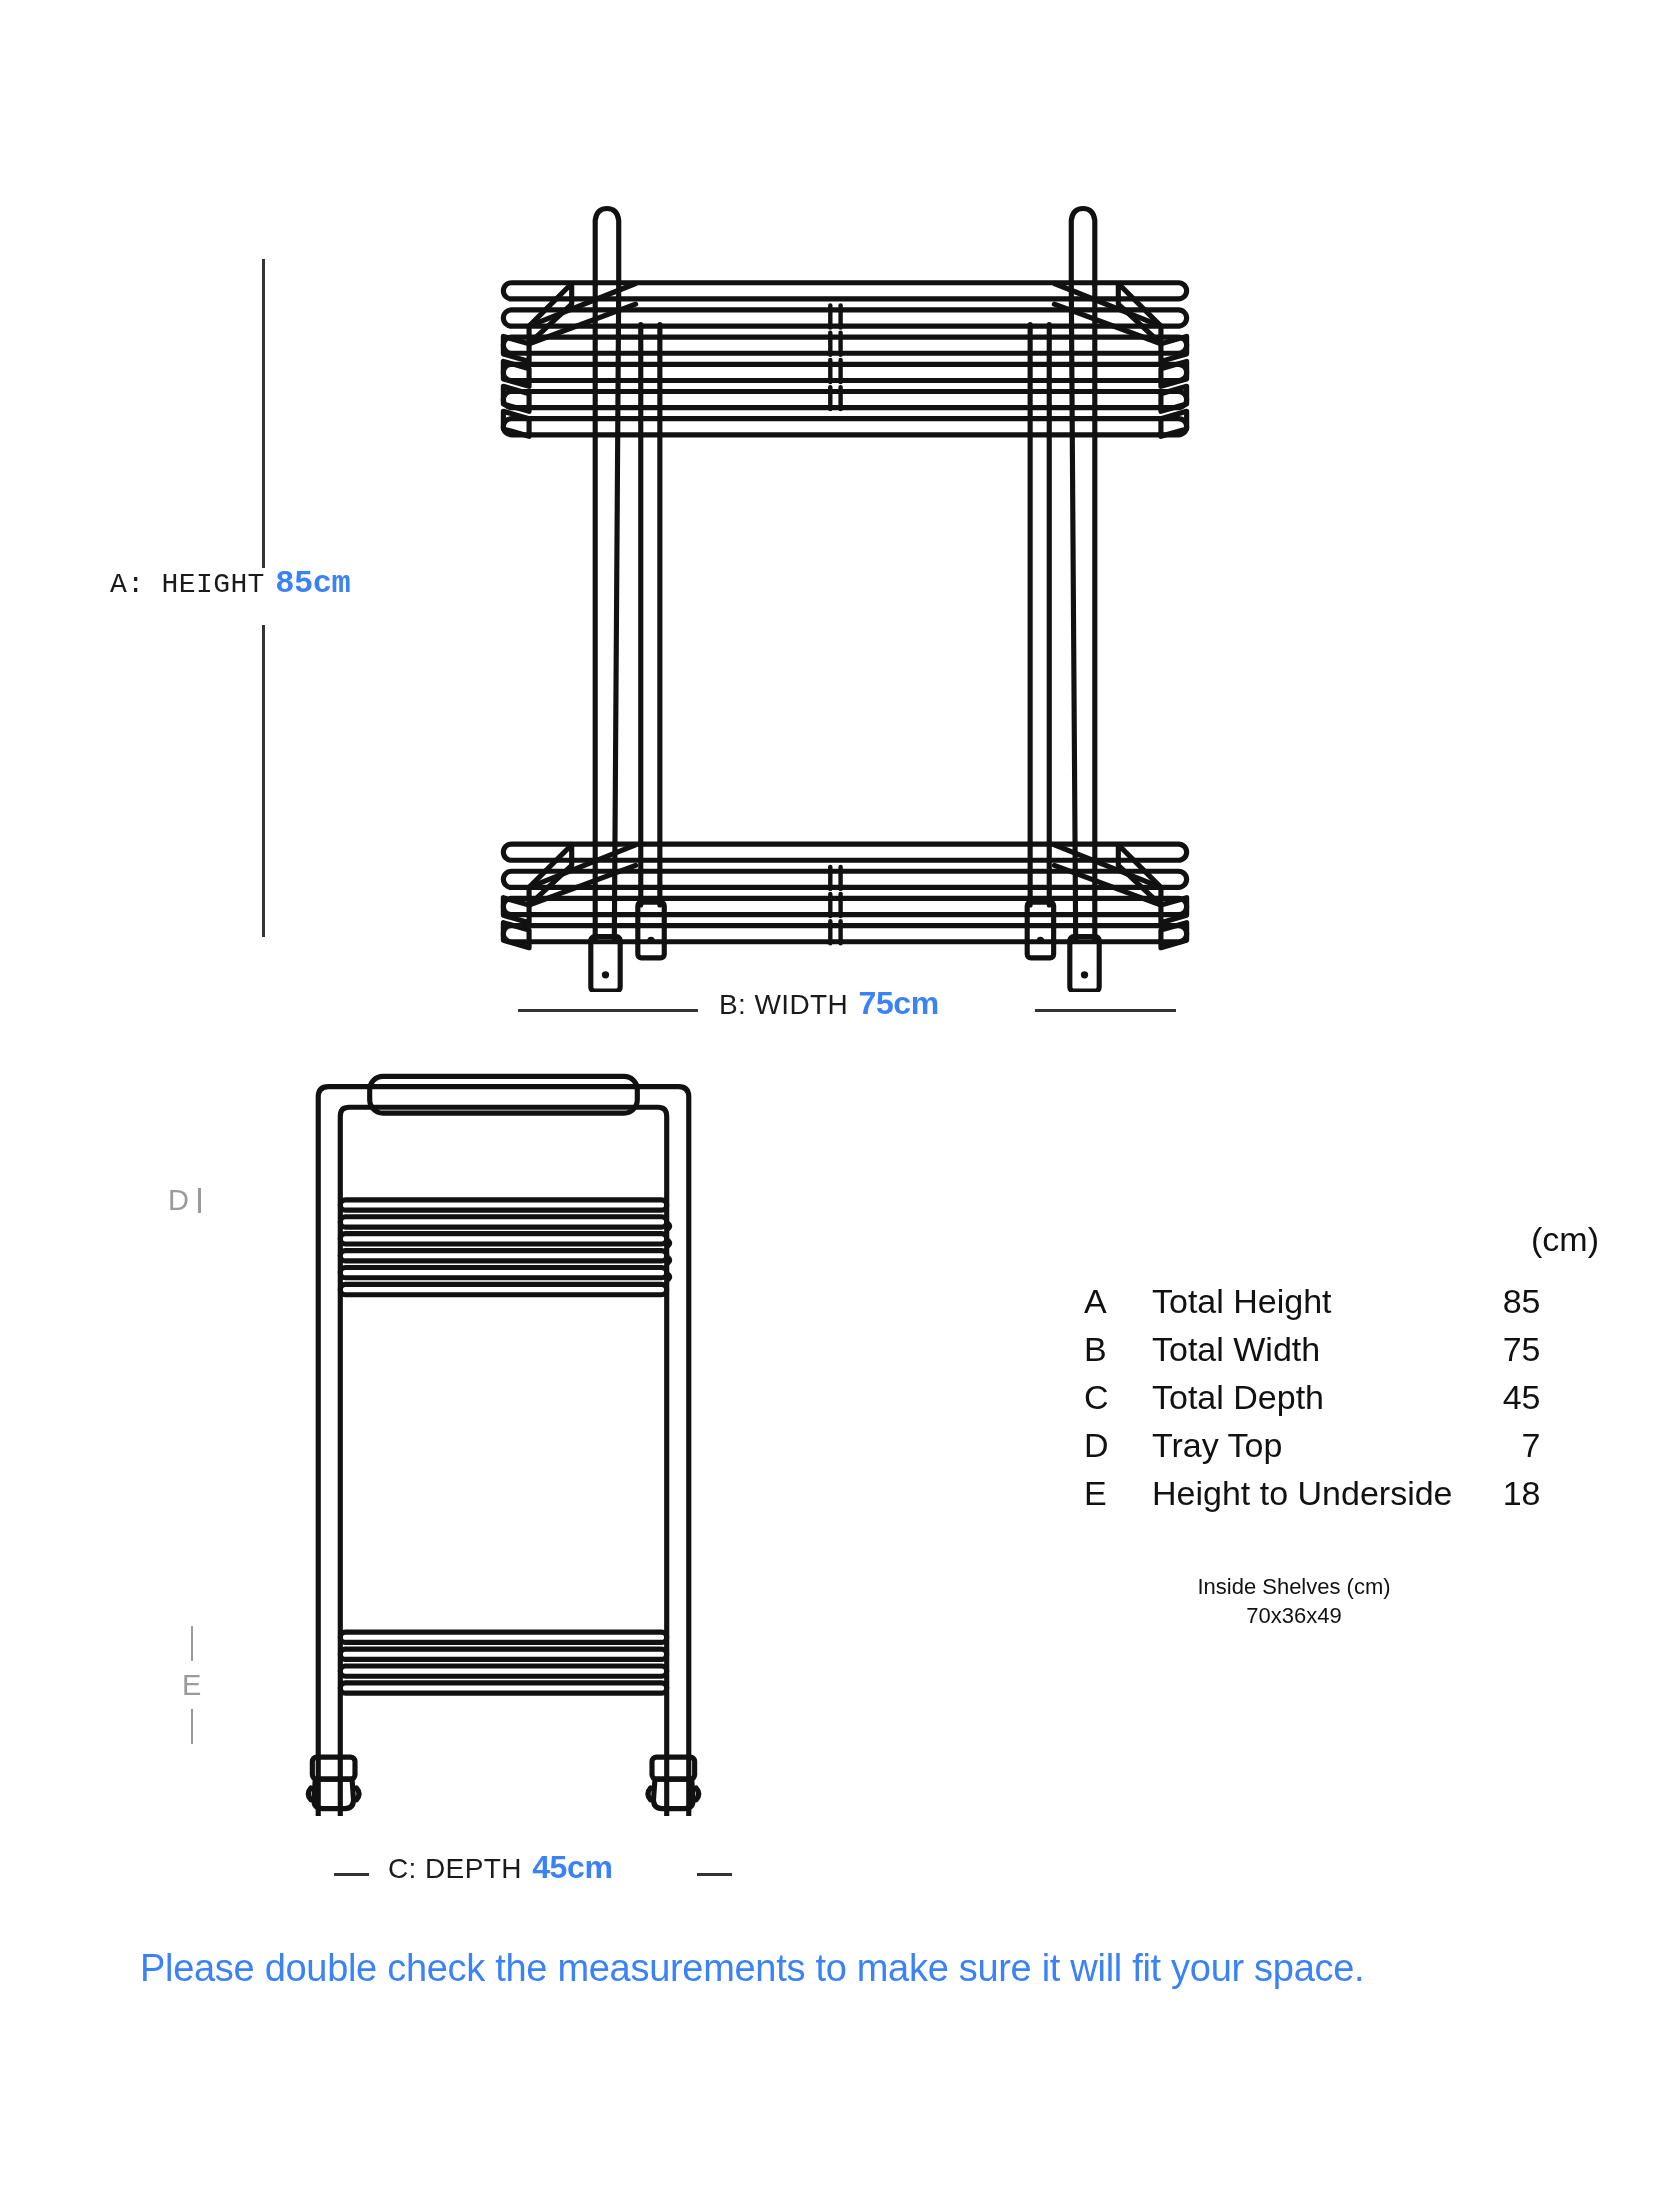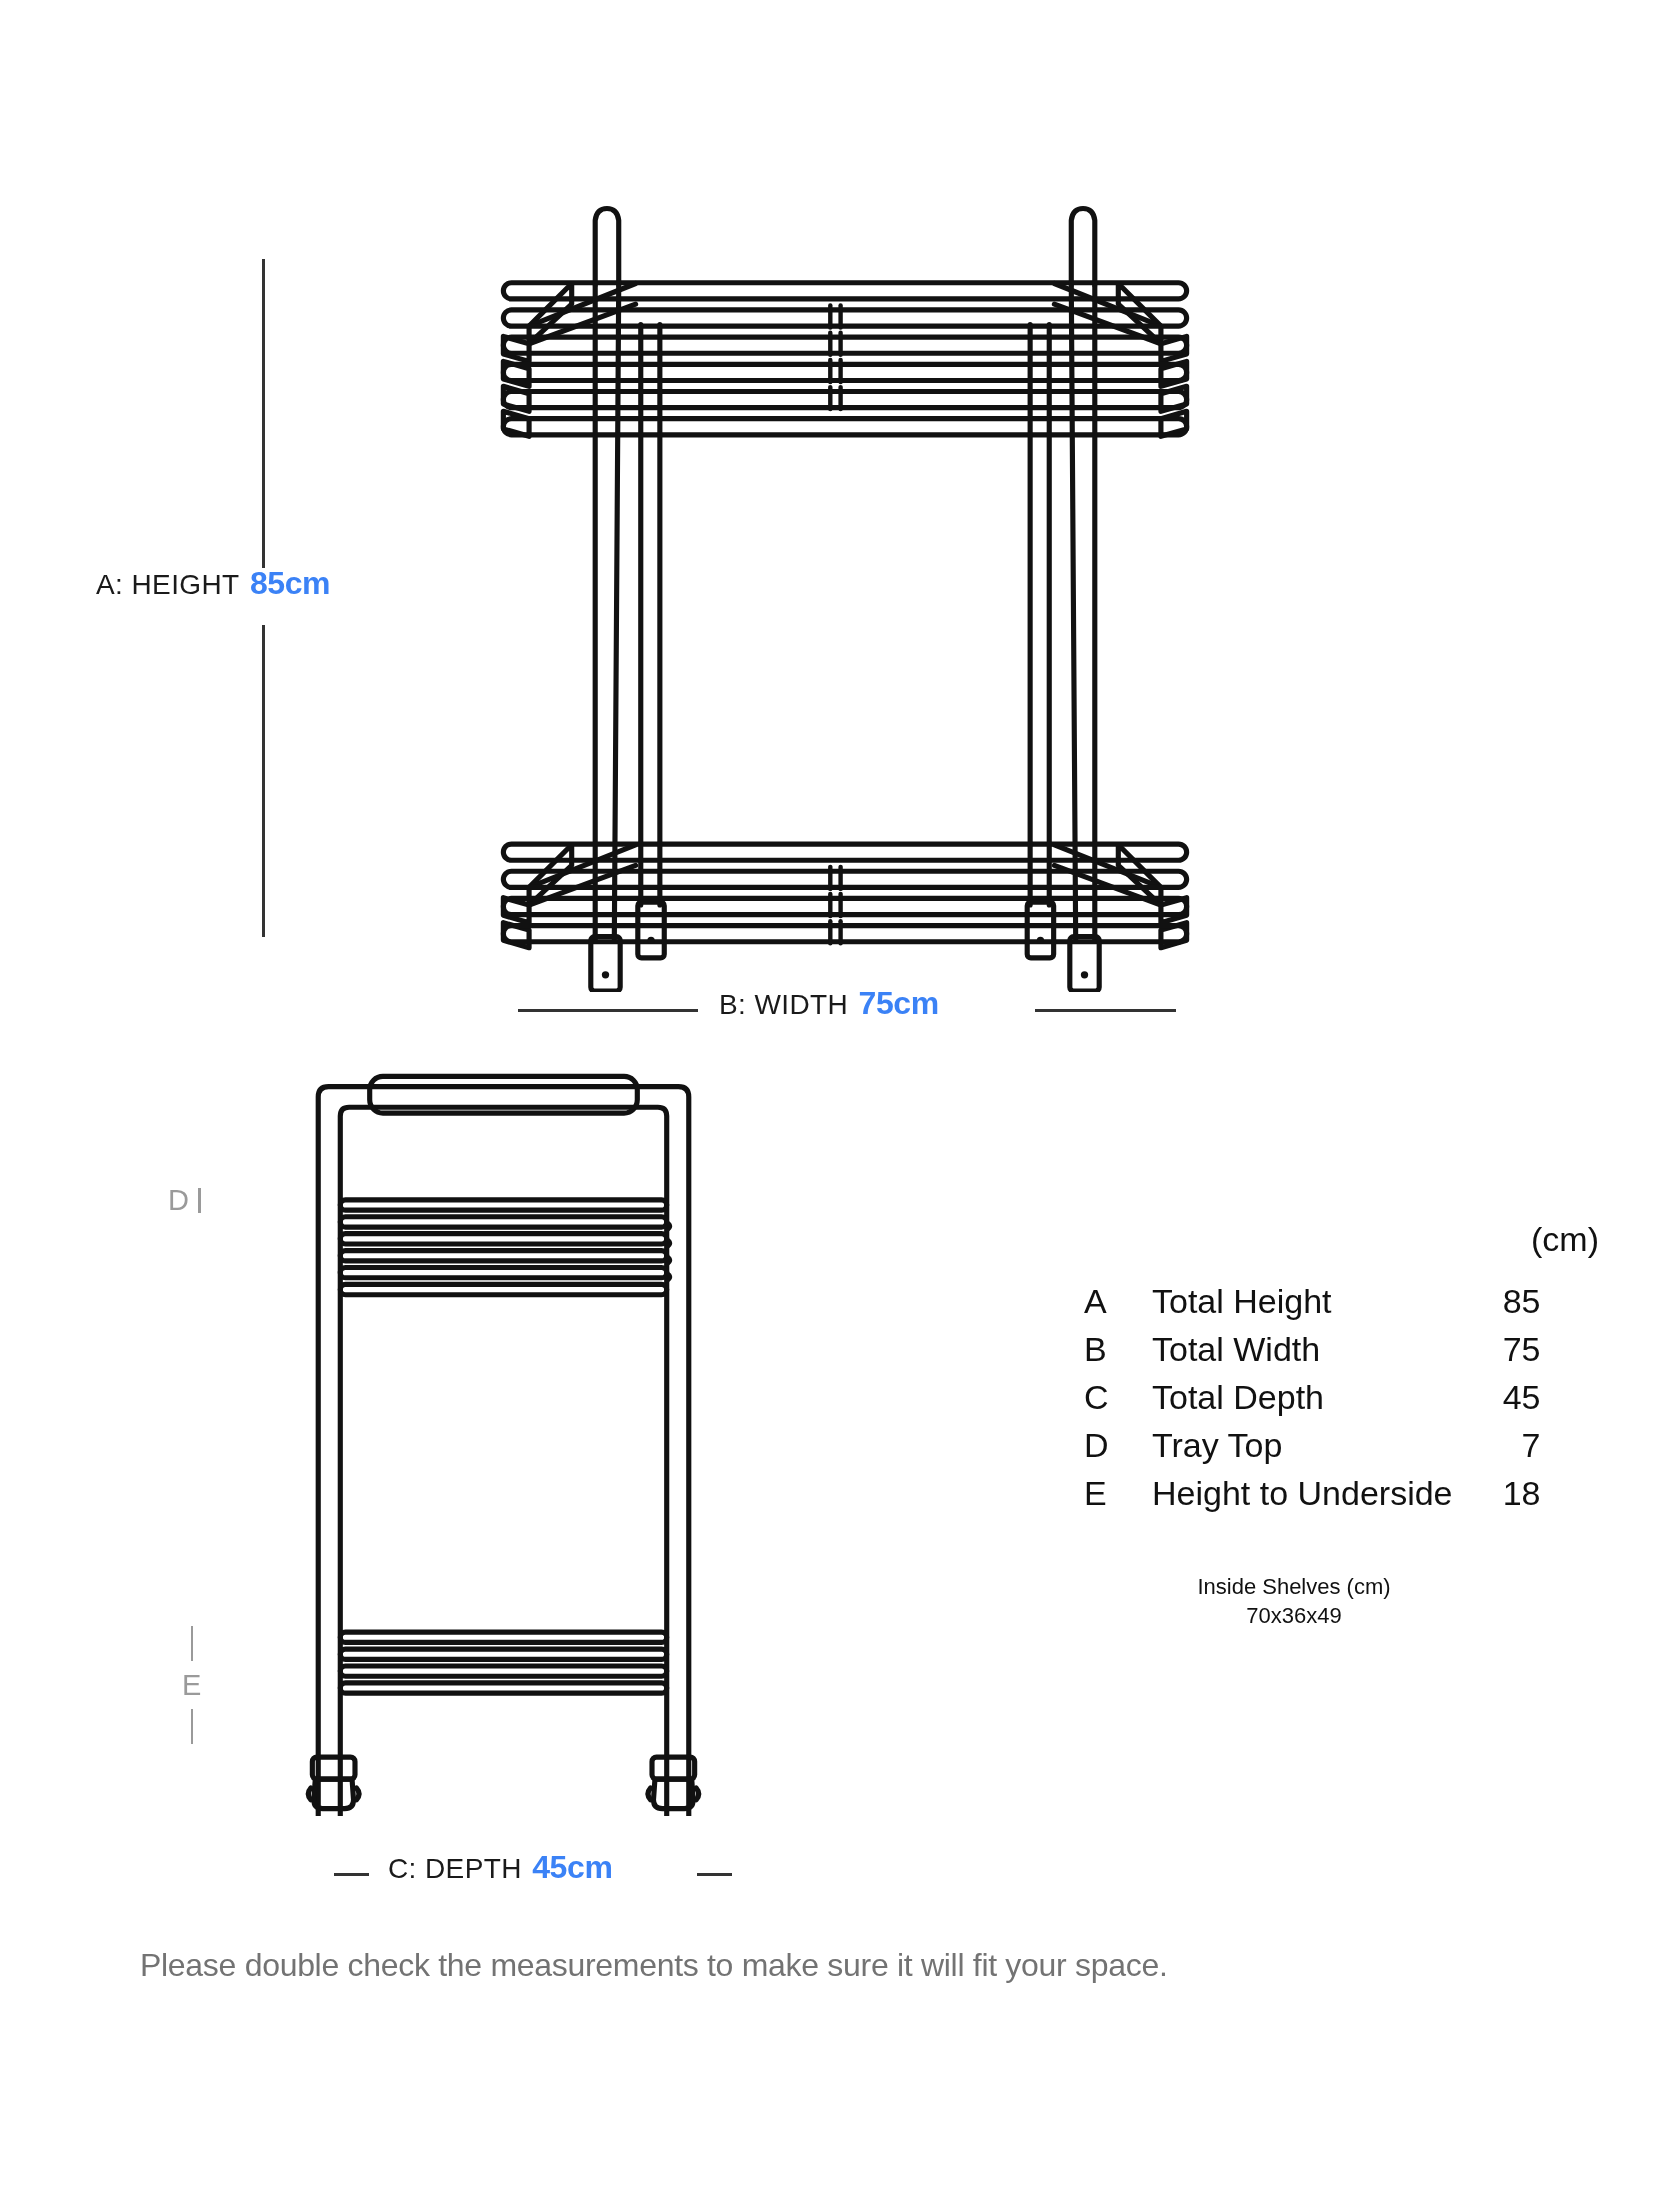--- a/index.html
+++ b/index.html
@@ -119,23 +119,23 @@
     position: absolute;
     text-align: center;
     font-size: 22px;
     line-height: 1.3;
     color: #111111;
   }
 
   
   .footer-note {
     position: absolute;
-    font-size: 32px;
+    font-size: 38px;
     letter-spacing: -0.3px;
-    color: #737373;
+    color: #3b82f6;
     white-space: nowrap;
   }
 
   
   .drawing {
     position: absolute;
   }
   .drawing svg { display: block; }
 </style>
 </head>
@@ -279,21 +279,21 @@
         <path d="M470 982 q-7 8 0 16"></path>
         <path d="M532 982 q7 8 0 16"></path>
 
       </g>
     </svg>
   </div>
 
   <div class="dim-line-v" style="left:262px; top:259px; height:309px;"></div>
   <div class="dim-line-v" style="left:262px; top:625px; height:312px;"></div>
 
-  <div class="dim-label" style="left:96px; top:565px;">
+  <div class="dim-label" style="left:110px; top:565px;font-family:Liberation Mono, monospace;">
     <span class="caption">A: HEIGHT</span>
     <span class="value">85cm</span>
   </div>
 
   <div class="dim-line-h" style="left:518px; top:1009px; width:180px;"></div>
   <div class="dim-line-h" style="left:1035px; top:1009px; width:141px;"></div>
 
   <div class="dim-label" style="left:719px; top:985px;">
     <span class="caption">B: WIDTH</span>
     <span class="value">75cm</span>

